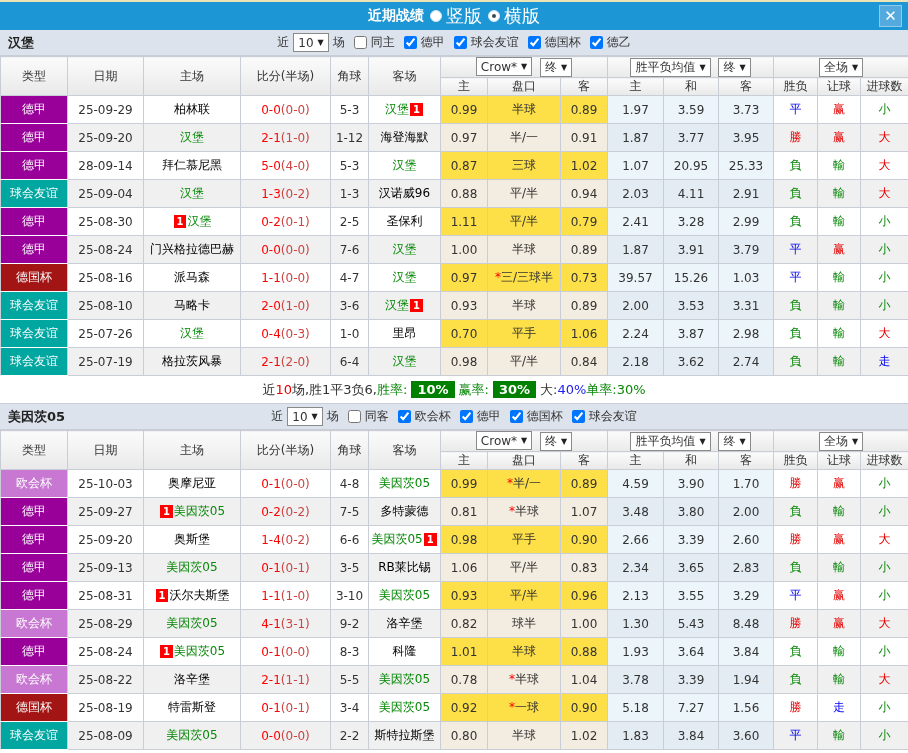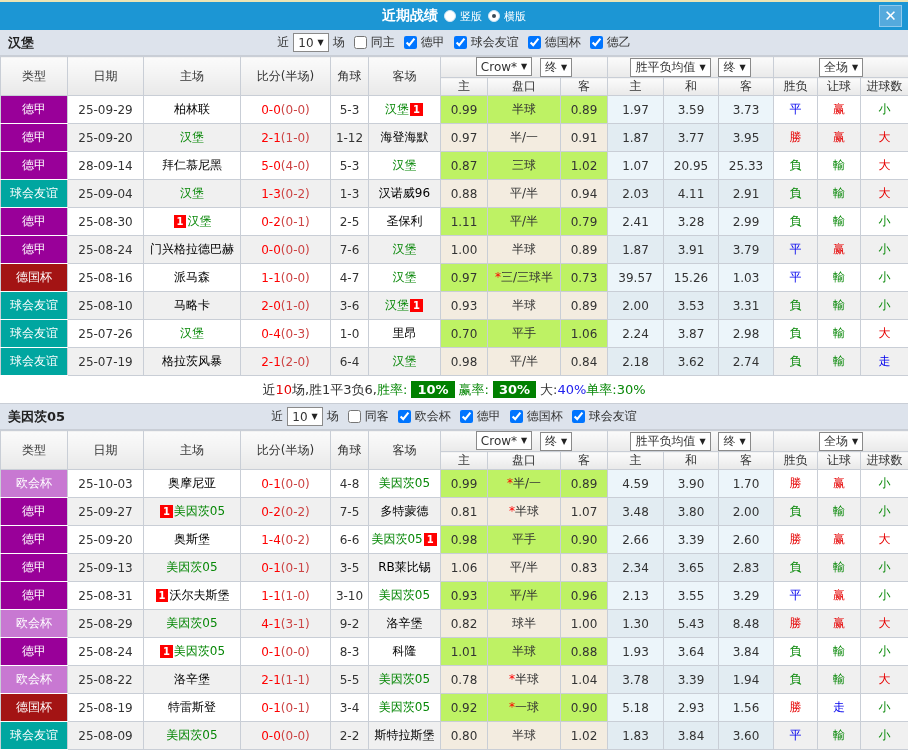--- a/index.html
+++ b/index.html
@@ -18,21 +18,21 @@
   .titlebar .title { color: #fff; font-weight: bold; font-size: 14px; }
   .radio {
     width: 12px; height: 12px; border-radius: 50%; background: #fff;
     border: 1px solid #cfe6f5; display: inline-block; position: relative;
     margin: 0 4px 0 6px; vertical-align: -2px; cursor: pointer;
   }
   .radio.checked::after {
     content: ''; position: absolute; left: 3px; top: 3px; right: 3px; bottom: 3px;
     background: #3a4a55; border-radius: 50%;
   }
-  .radio-label { color: #fff; font-size: 11px; }
+  .radio-label { color: #fff; font-size: 18px; }
   .close-btn {
     position: absolute; right: 6px; top: 3px; width: 23px; height: 22px;
     background: #55aadd; border: 1px solid #8fc9ec; color: #fff;
     font-size: 15px; font-weight: bold; text-align: center; line-height: 20px;
     cursor: pointer;
   }
   
   .section-bar {
     height: 26px; background: #dde3ec; display: flex; align-items: center;
     padding: 0 8px; position: relative; border-bottom: 1px solid #c9ced6;
@@ -56,21 +56,21 @@
   th, td { border: 1px solid #c9ced6; text-align: center; overflow: hidden; white-space: nowrap; }
   thead th {
     background: linear-gradient(#fbfbfb, #e9e9e9);
     font-weight: normal; font-size: 12px; color: #333;
   }
   thead tr.h1 th { height: 21px; }
   thead tr.h2 th { height: 18px; }
   tbody td { height: 28px; font-size: 12px; background: #fff; }
   tr.stripe td { background: #f0f0f0; }
   td.type-cell { color: #fff; font-size: 12px; border-bottom-color: #fff; }
-  td.cream { background: #bef264; }
+  td.cream { background: #fde047; }
   tr.stripe td.cream { background: #f3ece0; }
   td.bluebg { background: #ecf5fa; }
   tr.stripe td.bluebg { background: #e2ecf2; }
   .tname { color: #000; }
   .tname.green { color: #088808; }
   .badge1 {
     display: inline-block; background: #f00; color: #fff; font-size: 10px;
     line-height: 13px; padding: 0 3px; margin: 0 1px; font-weight: bold;
   }
   .score { color: #f00; }
@@ -609,21 +609,21 @@
         <td class="type-cell" style="background: rgb(163, 20, 20);">德国杯</td>
         <td>25-08-19</td>
         <td><span class="tname">特雷斯登</span></td>
         <td><span class="score">0-1</span><span class="half">(0-1)</span></td>
         <td>3-4</td>
         <td><span class="tname green">美因茨05</span></td>
         <td class="cream">0.92</td>
         <td class="cream"><span class="star">*</span><span>一球</span></td>
         <td class="cream">0.90</td>
         <td class="bluebg">5.18</td>
-        <td class="bluebg">2.93</td>
+        <td class="bluebg">7.27</td>
         <td class="bluebg">1.56</td>
         <td class="res-red">勝</td>
         <td class="res-blue">走</td>
         <td class="res-green">小</td>
       </tr>
       <tr class="stripe">
         <td class="type-cell" style="background: rgb(0, 166, 160);">球会友谊</td>
         <td>25-08-09</td>
         <td><span class="tname green">美因茨05</span></td>
         <td><span class="score">0-0</span><span class="half">(0-0)</span></td>

